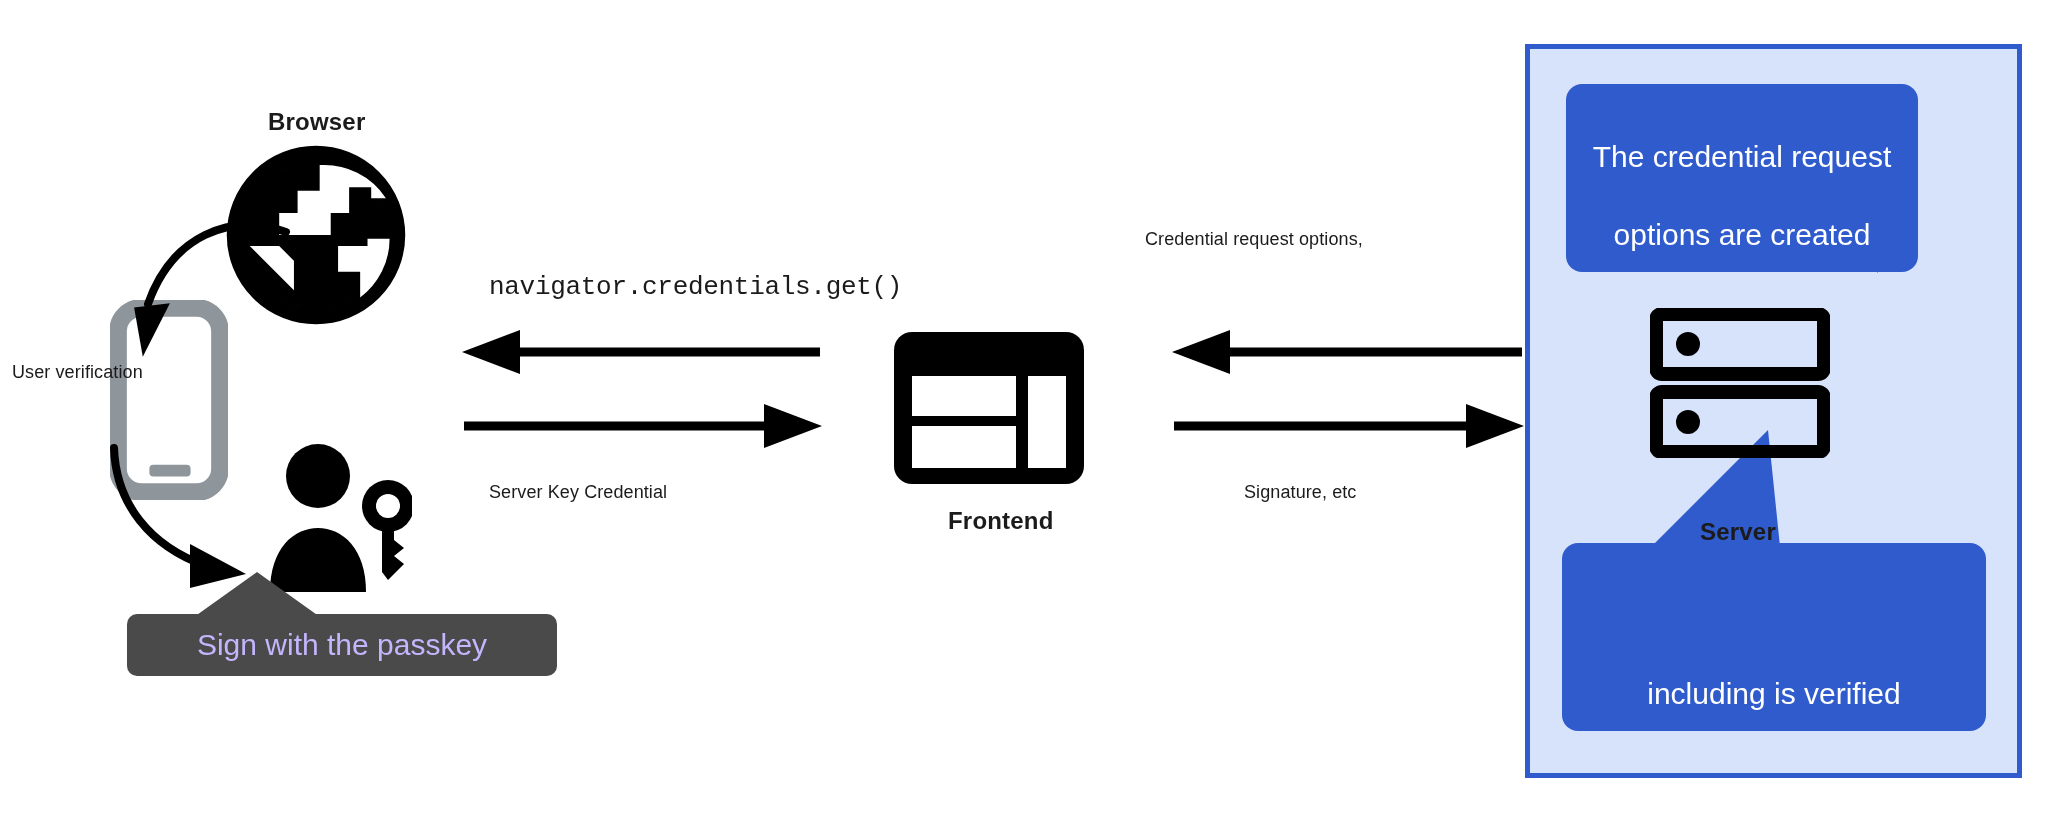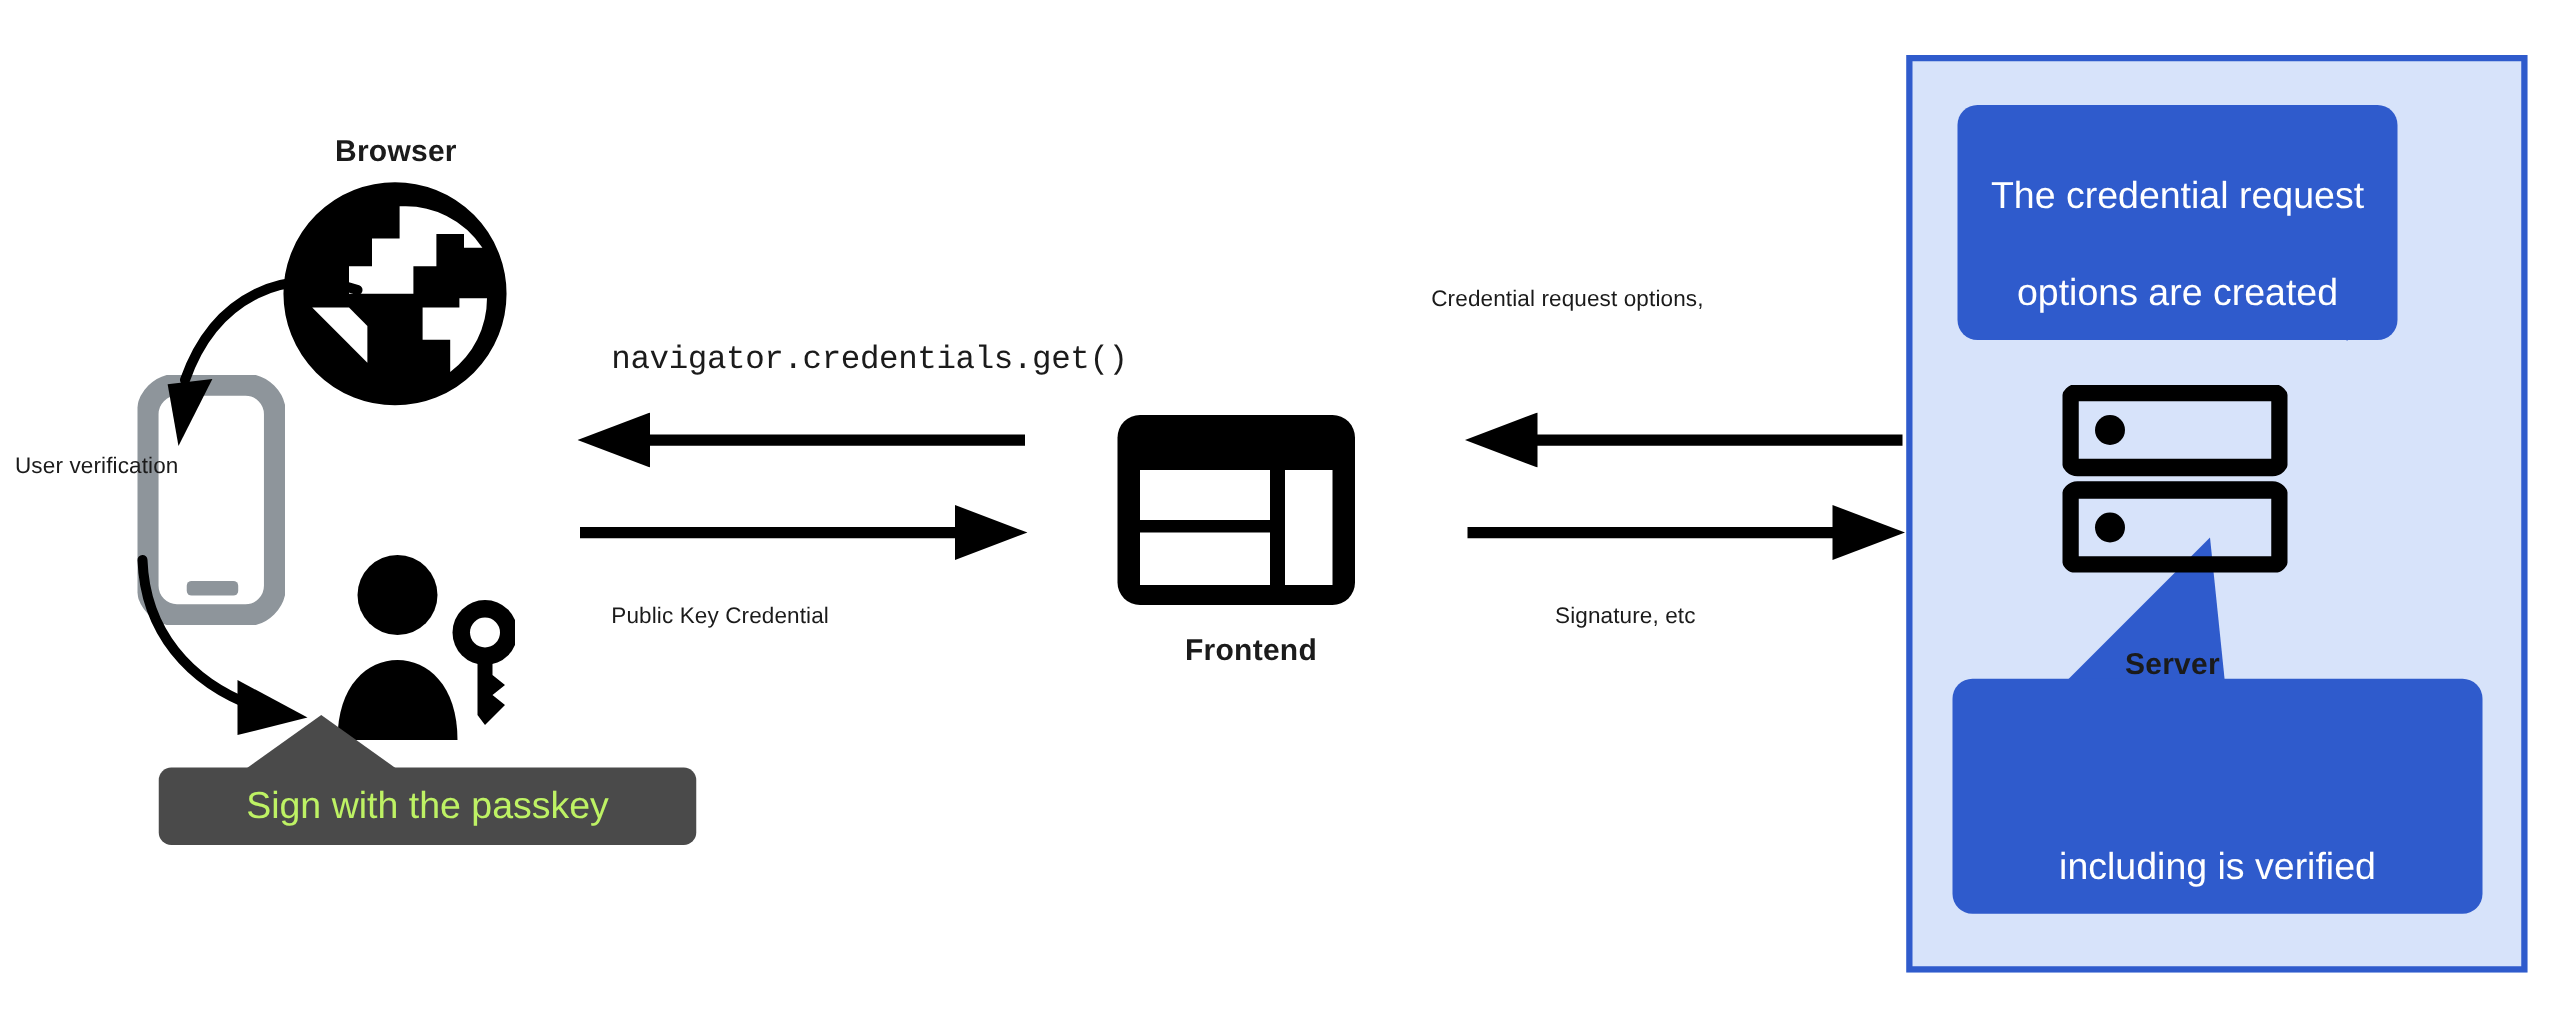--- a/index.html
+++ b/index.html
@@ -73,21 +73,21 @@
 
   
   #passkey-tooltip {
     position: absolute;
     left: 127px;
     top: 614px;
     width: 430px;
     height: 62px;
     background: #4a4a4a;
     border-radius: 10px;
-    color: #bef264;
+    color: #c4b5fd;
     font-size: 30px;
     display: flex;
     align-items: center;
     justify-content: center;
     box-sizing: border-box;
   }
 
   svg { display: block; }
 </style>
 </head>
@@ -162,21 +162,21 @@
     </svg>
   </div>
 
   <div class="abs" style="left:462px; top:404px;">
     <svg width="360" height="44" viewBox="0 0 360 44" aria-hidden="true">
       <line x1="2" y1="22" x2="305" y2="22" stroke="#000" stroke-width="9"></line>
       <path d="M360 22 L302 0 L302 44 Z" fill="#000"></path>
     </svg>
   </div>
 
-  <div class="lbl" style="left:489px; top:481px;">Public Key Credential</div>
+  <div class="lbl" style="left:489px; top:481px;">Server Key Credential</div>
 
   <div class="abs" style="left:890px; top:328px;">
     <svg width="198" height="160" viewBox="0 0 99 80" aria-hidden="true">
       <rect x="2" y="2" width="95" height="76" rx="9" ry="9" fill="#000"></rect>
       <rect x="11" y="24" width="52" height="20" fill="#fff"></rect>
       <rect x="11" y="49" width="52" height="21" fill="#fff"></rect>
       <rect x="69" y="24" width="19" height="46" fill="#fff"></rect>
     </svg>
   </div>
   <div class="lbl lbl-bold" style="left:948px; top:505px;">Frontend</div>

